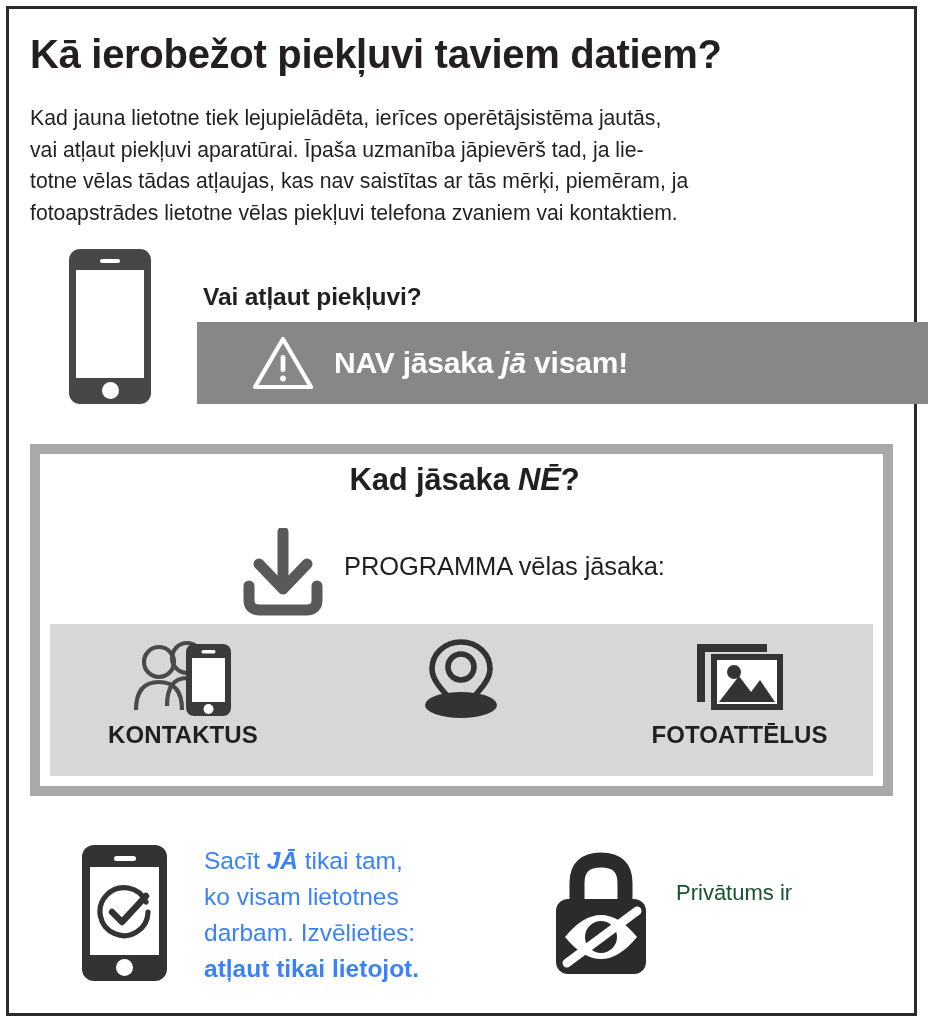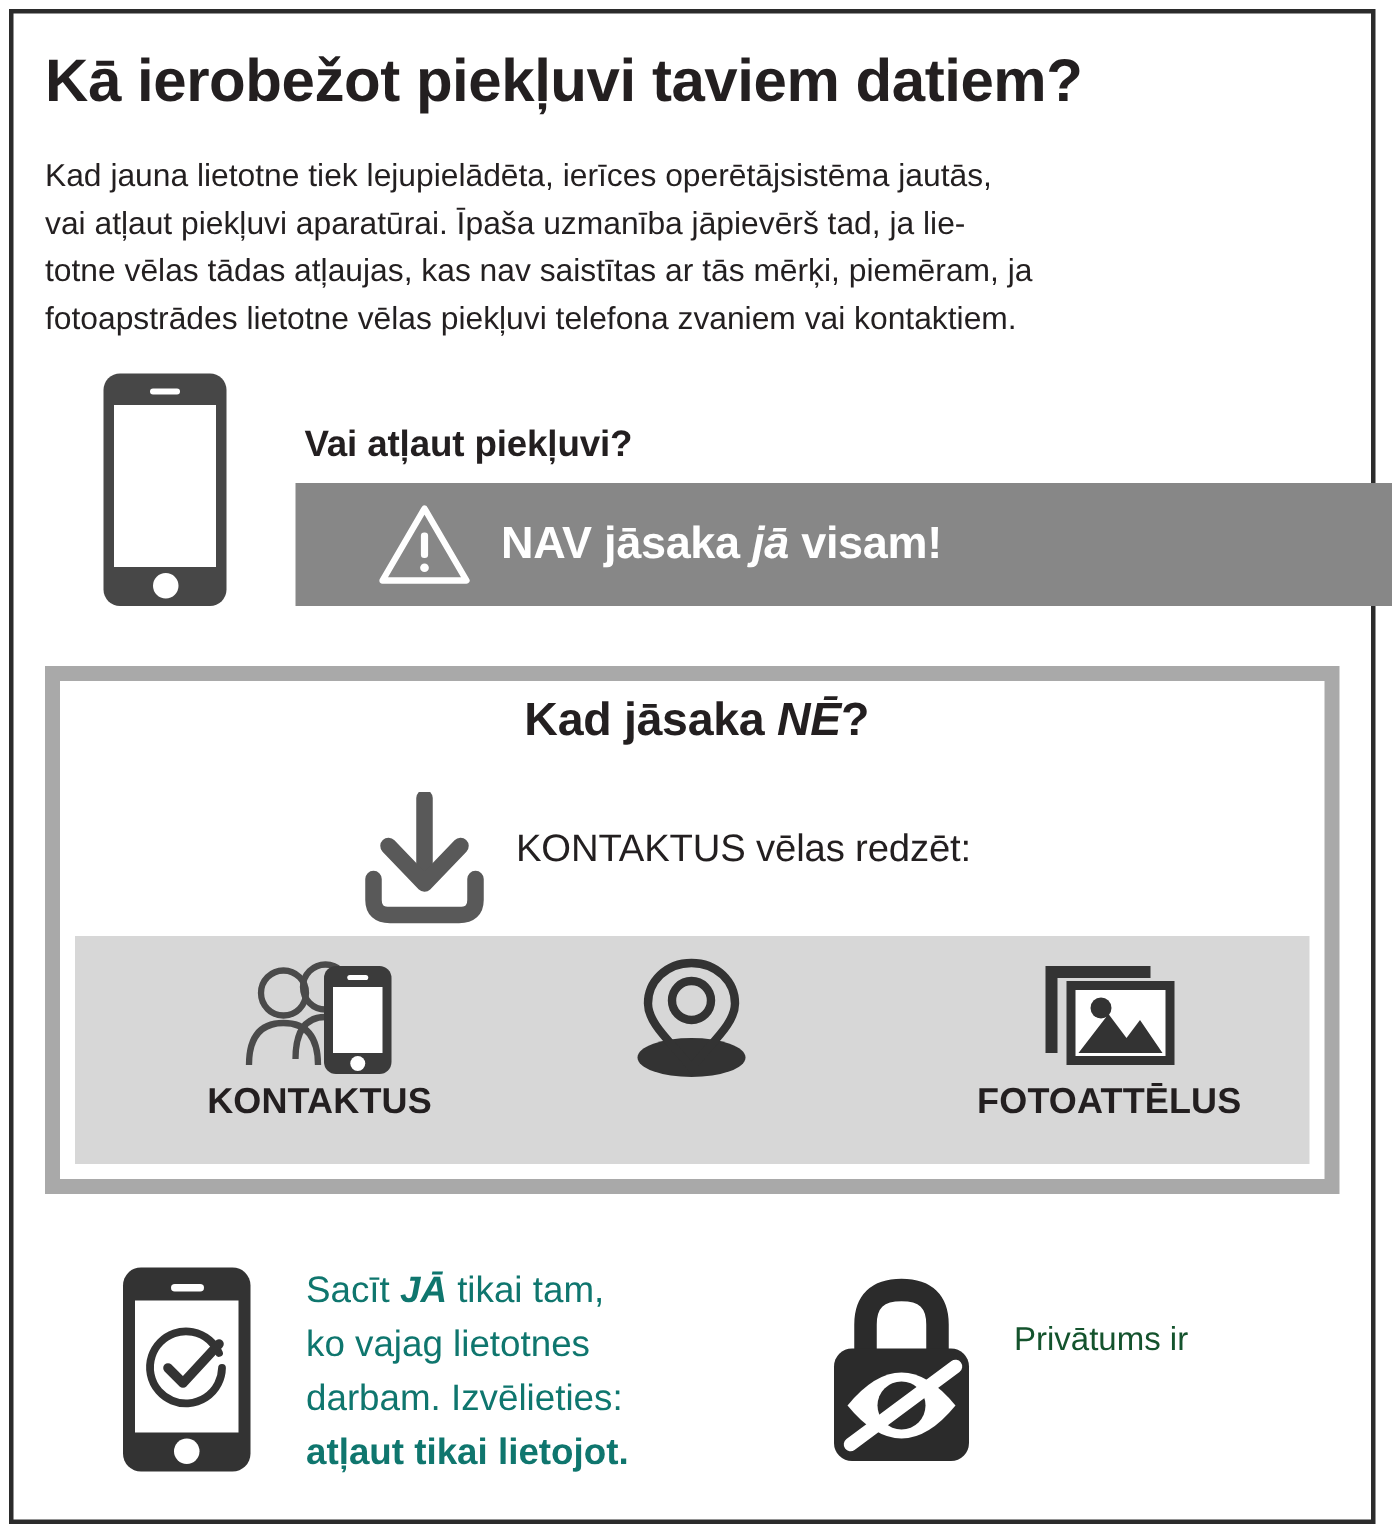--- a/index.html
+++ b/index.html
@@ -266,21 +266,21 @@
     border-radius: 50%;
   }
 
   .yes-text {
     position: absolute;
     left: 204px;
     top: 843px;
     width: 320px;
     font-size: 24.5px;
     line-height: 36px;
-    color: #0f766e;
+    color: #3b82f6;
   }
   .yes-text b { font-weight: bold; }
   .yes-text i.bi { font-weight: bold; font-style: italic; }
   .yes-text span.ln { display: block; }
 
   
   .lock-icon {
     position: absolute;
     left: 547px;
     top: 849px;
@@ -338,25 +338,25 @@
     <div class="no-box"></div>
 
     <div class="no-heading"><span>Kad jāsaka </span><i>NĒ</i><span>?</span></div>
 
     <svg class="dl-icon" viewBox="0 0 92 88">
       <path d="M46 4 L46 56" stroke="#595959" stroke-width="11" stroke-linecap="round" fill="none"></path>
       <path d="M22 36 L46 61 L70 36" stroke="#595959" stroke-width="11" stroke-linecap="round" stroke-linejoin="round" fill="none"></path>
       <path d="M12 58 L12 72 Q12 82 23 82 L69 82 Q80 82 80 72 L80 58" stroke="#595959" stroke-width="11" stroke-linecap="round" stroke-linejoin="round" fill="none"></path>
     </svg>
 
-    <div class="prog-text">KONTAKTUS vēlas redzēt:</div>
+    <div class="prog-text">PROGRAMMA vēlas jāsaka:</div>
 
     <div class="icon-strip">
 
-      <div class="strip-cell" style="left:12px; width:266px;padding-left:36px;">
+      <div class="strip-cell" style="left:0px; width:266px;">
         <svg class="strip-ico" width="108" height="84" viewBox="0 0 108 84">
           <circle cx="30" cy="26" r="15" fill="none" stroke="#4a4a4a" stroke-width="4.2"></circle>
           <path d="M7 74 Q7 46 30 46 Q53 46 53 74" fill="none" stroke="#4a4a4a" stroke-width="4.2"></path>
           <circle cx="58" cy="22" r="15" fill="none" stroke="#4a4a4a" stroke-width="4.2"></circle>
           <path d="M38 70 Q38 42 58 42 Q78 42 78 70" fill="none" stroke="#4a4a4a" stroke-width="4.2"></path>
           <rect x="57" y="8" width="45" height="72" rx="8" fill="#3b3b3b"></rect>
           <rect x="63" y="22" width="33" height="44" fill="#ffffff"></rect>
           <rect x="72.5" y="14" width="14" height="3.4" rx="1.7" fill="#ffffff"></rect>
           <circle cx="79.5" cy="73" r="5" fill="#ffffff"></circle>
         </svg>
@@ -392,21 +392,21 @@
             <path d="M50 20 A24 24 0 1 0 52 30" fill="none" stroke="#333333" stroke-width="5.2" stroke-linecap="round"></path>
             <path d="M16 30 L26 40 L50 14" fill="none" stroke="#333333" stroke-width="6.4" stroke-linecap="round" stroke-linejoin="round"></path>
           </svg>
         </div>
         <div class="pc-home"></div>
       </div>
     </div>
 
     <div class="yes-text">
       <span class="ln"><span>Sacīt </span><i class="bi">JĀ</i><span> tikai tam,</span></span>
-      <span class="ln">ko vajag lietotnes</span>
+      <span class="ln">ko visam lietotnes</span>
       <span class="ln">darbam. Izvēlieties:</span>
       <span class="ln"><b>atļaut tikai lietojot.</b></span>
     </div>
 
     <svg class="lock-icon" viewBox="0 0 108 128">
       <path d="M30 52 L30 34 Q30 11 54 11 Q78 11 78 34 L78 52" fill="none" stroke="#2b2b2b" stroke-width="15"></path>
       <rect x="9" y="50" width="90" height="75" rx="12" fill="#2b2b2b"></rect>
       <path d="M18 88 Q36 66 54 66 Q72 66 90 88 Q72 110 54 110 Q36 110 18 88 Z" fill="#ffffff"></path>
       <circle cx="54" cy="88" r="16" fill="#2b2b2b"></circle>
       <path d="M20 114 L90 62" stroke="#ffffff" stroke-width="9" stroke-linecap="round"></path>

